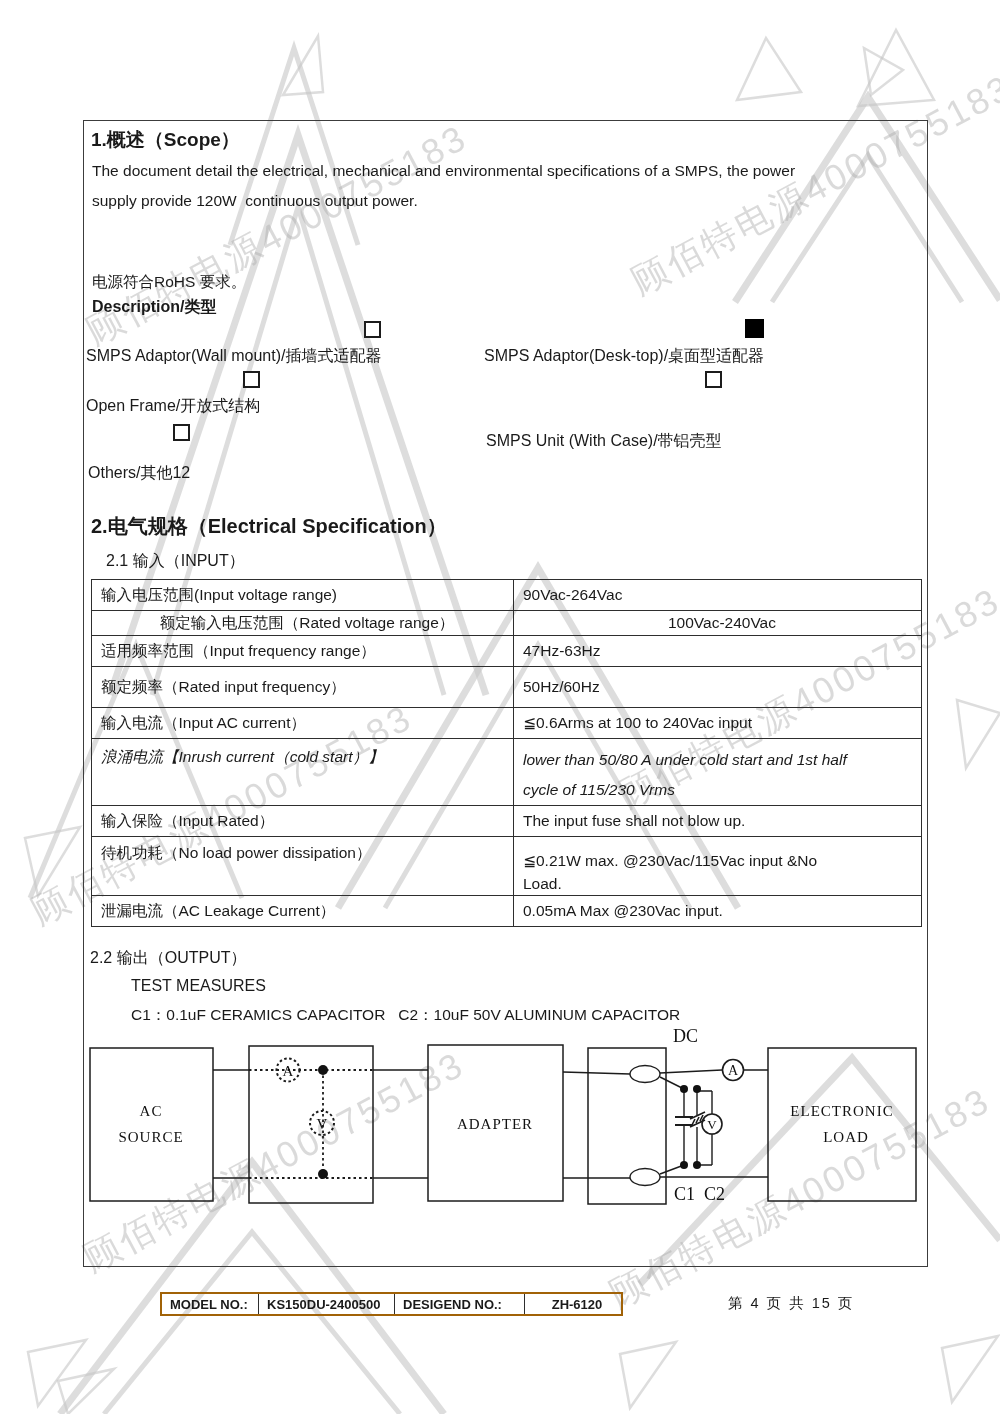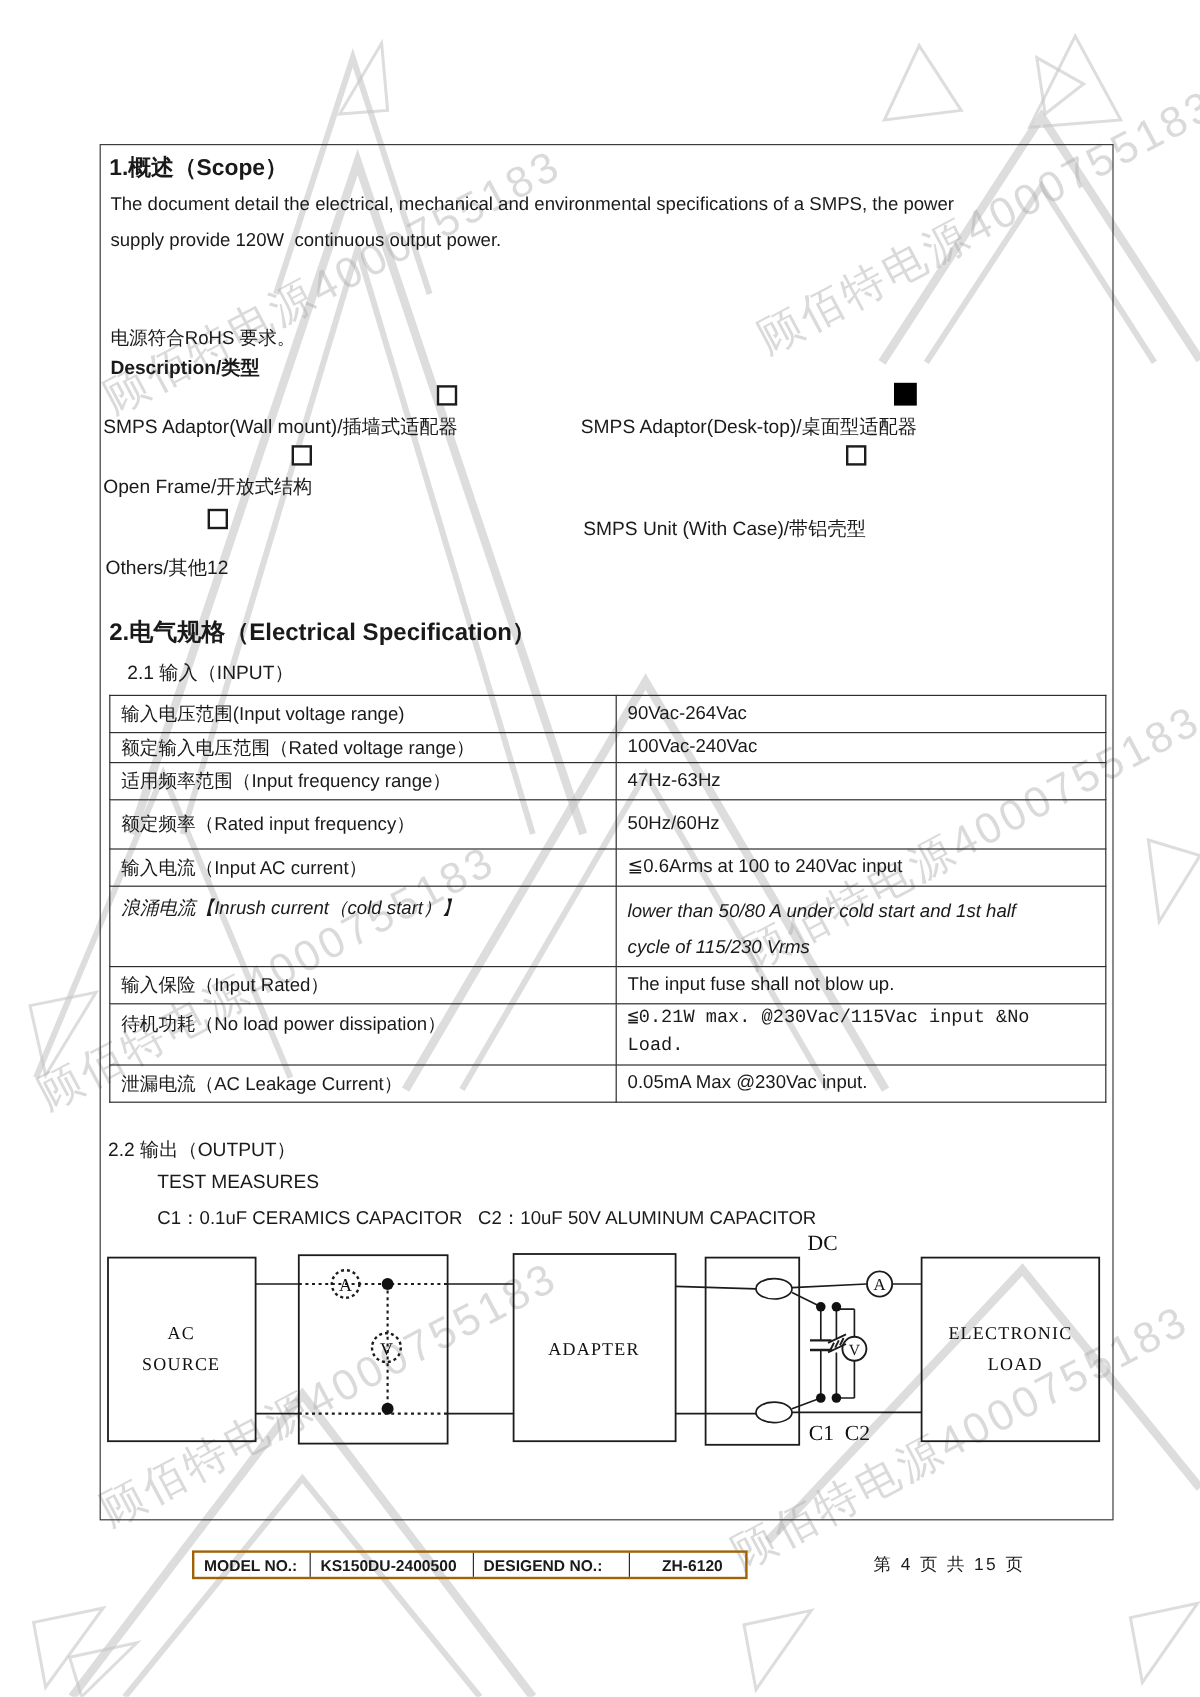--- a/index.html
+++ b/index.html
@@ -116,21 +116,21 @@
   <table class="spec abs" style="left:7px;top:458px;">
     <colgroup>
         <col style="width:422px">
         <col style="width:408px">
       </colgroup>
     <tbody>
       <tr style="height:31px;">
         <td>输入电压范围(Input voltage range)</td>
         <td class="val">90Vac-264Vac</td>
       </tr>
-      <tr style="height:14px;">
+      <tr style="height:14px;text-align:center;">
         <td>额定输入电压范围（Rated voltage range）</td>
         <td class="val">100Vac-240Vac</td>
       </tr>
       <tr style="height:31px;">
         <td>适用频率范围（Input frequency range）</td>
         <td class="val">47Hz-63Hz</td>
       </tr>
       <tr style="height:41px;">
         <td>额定频率（Rated input frequency）</td>
         <td class="val">50Hz/60Hz</td>
@@ -143,21 +143,21 @@
         <td style="vertical-align:top;padding-top:8px;">浪涌电流【Inrush current（cold start）】</td>
         <td class="val" style="vertical-align:top;padding-top:6px;line-height:30px;">lower than 50/80 A under cold start and 1st half
 cycle of 115/230 Vrms</td>
       </tr>
       <tr style="height:31px;">
         <td>输入保险（Input Rated）</td>
         <td class="val">The input fuse shall not blow up.</td>
       </tr>
       <tr style="height:51px;">
         <td style="vertical-align:top;padding-top:6px;">待机功耗（No load power dissipation）</td>
-        <td class="val" style="vertical-align:top;padding-top:0;line-height:23px;font-family:Liberation Mono, monospace;">≦0.21W max. @230Vac/115Vac input &amp;No
+        <td class="val" style="vertical-align:top;padding-top:12px;line-height:23px;">≦0.21W max. @230Vac/115Vac input &amp;No
 Load.</td>
       </tr>
       <tr style="height:31px;">
         <td>泄漏电流（AC Leakage Current）</td>
         <td class="val">0.05mA Max @230Vac input.</td>
       </tr>
     </tbody>
   </table>
 
   <div class="abs sub-line" style="left:6px;top:827px;">2.2  输出（OUTPUT）</div>

